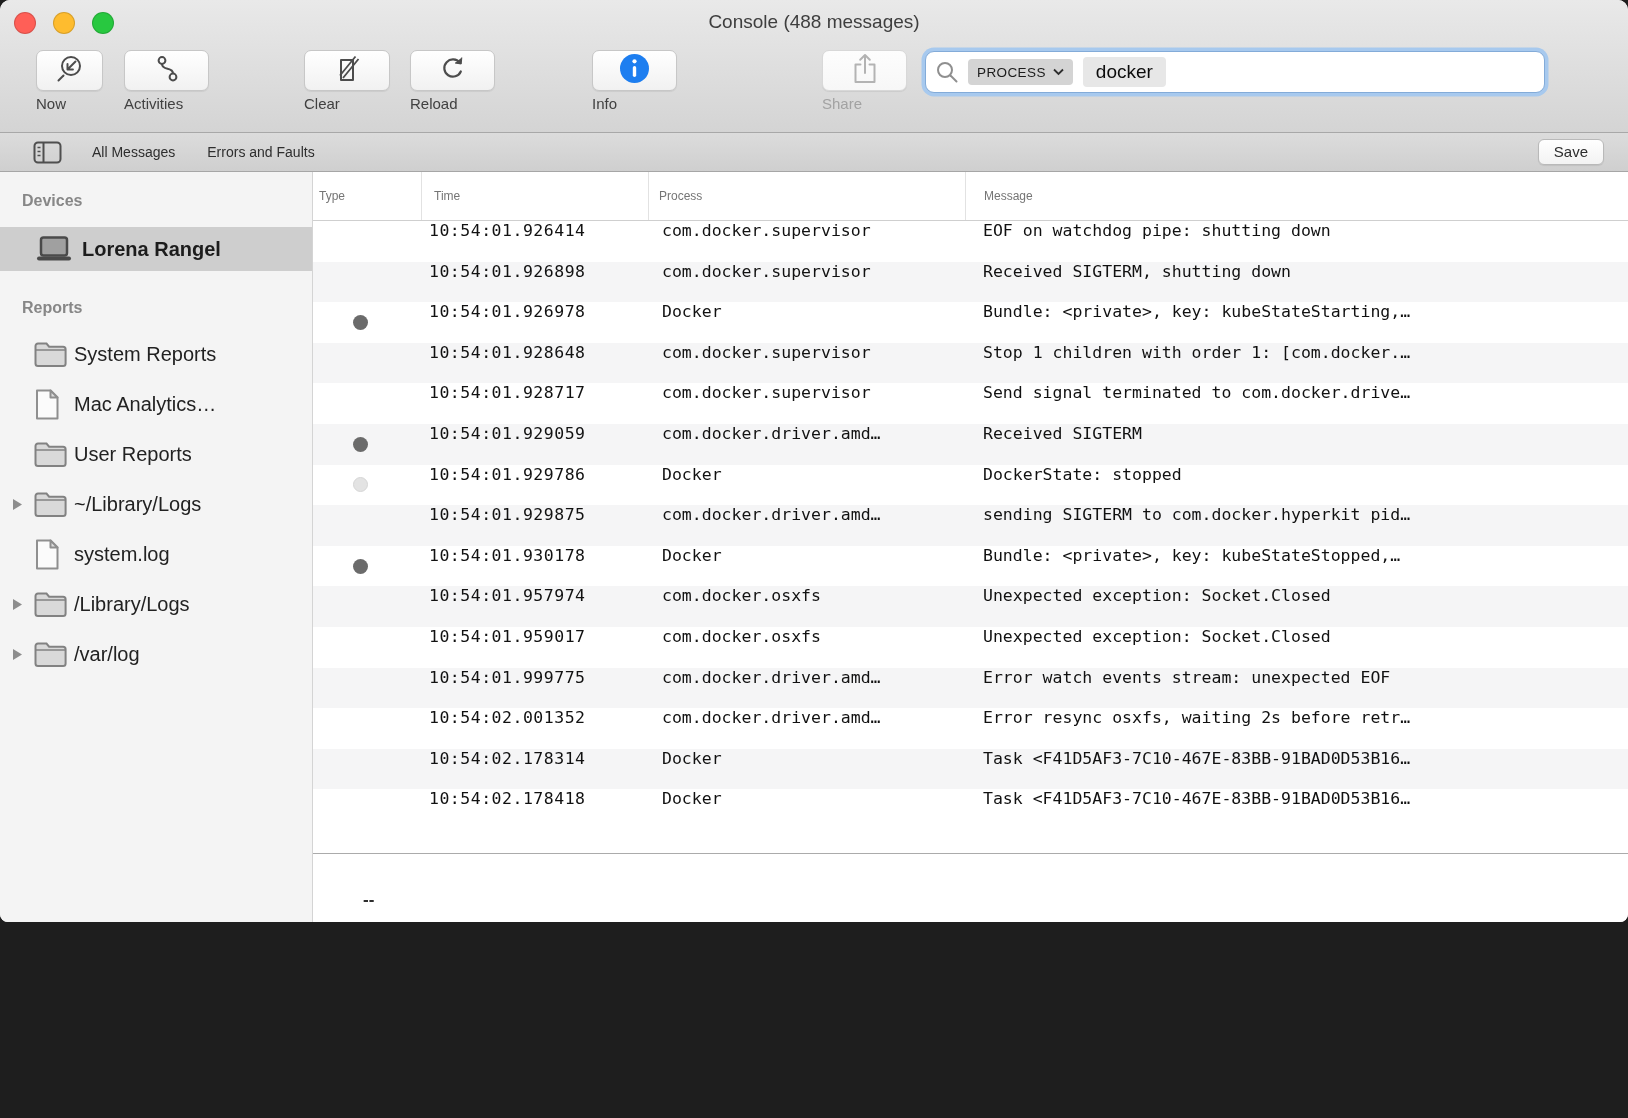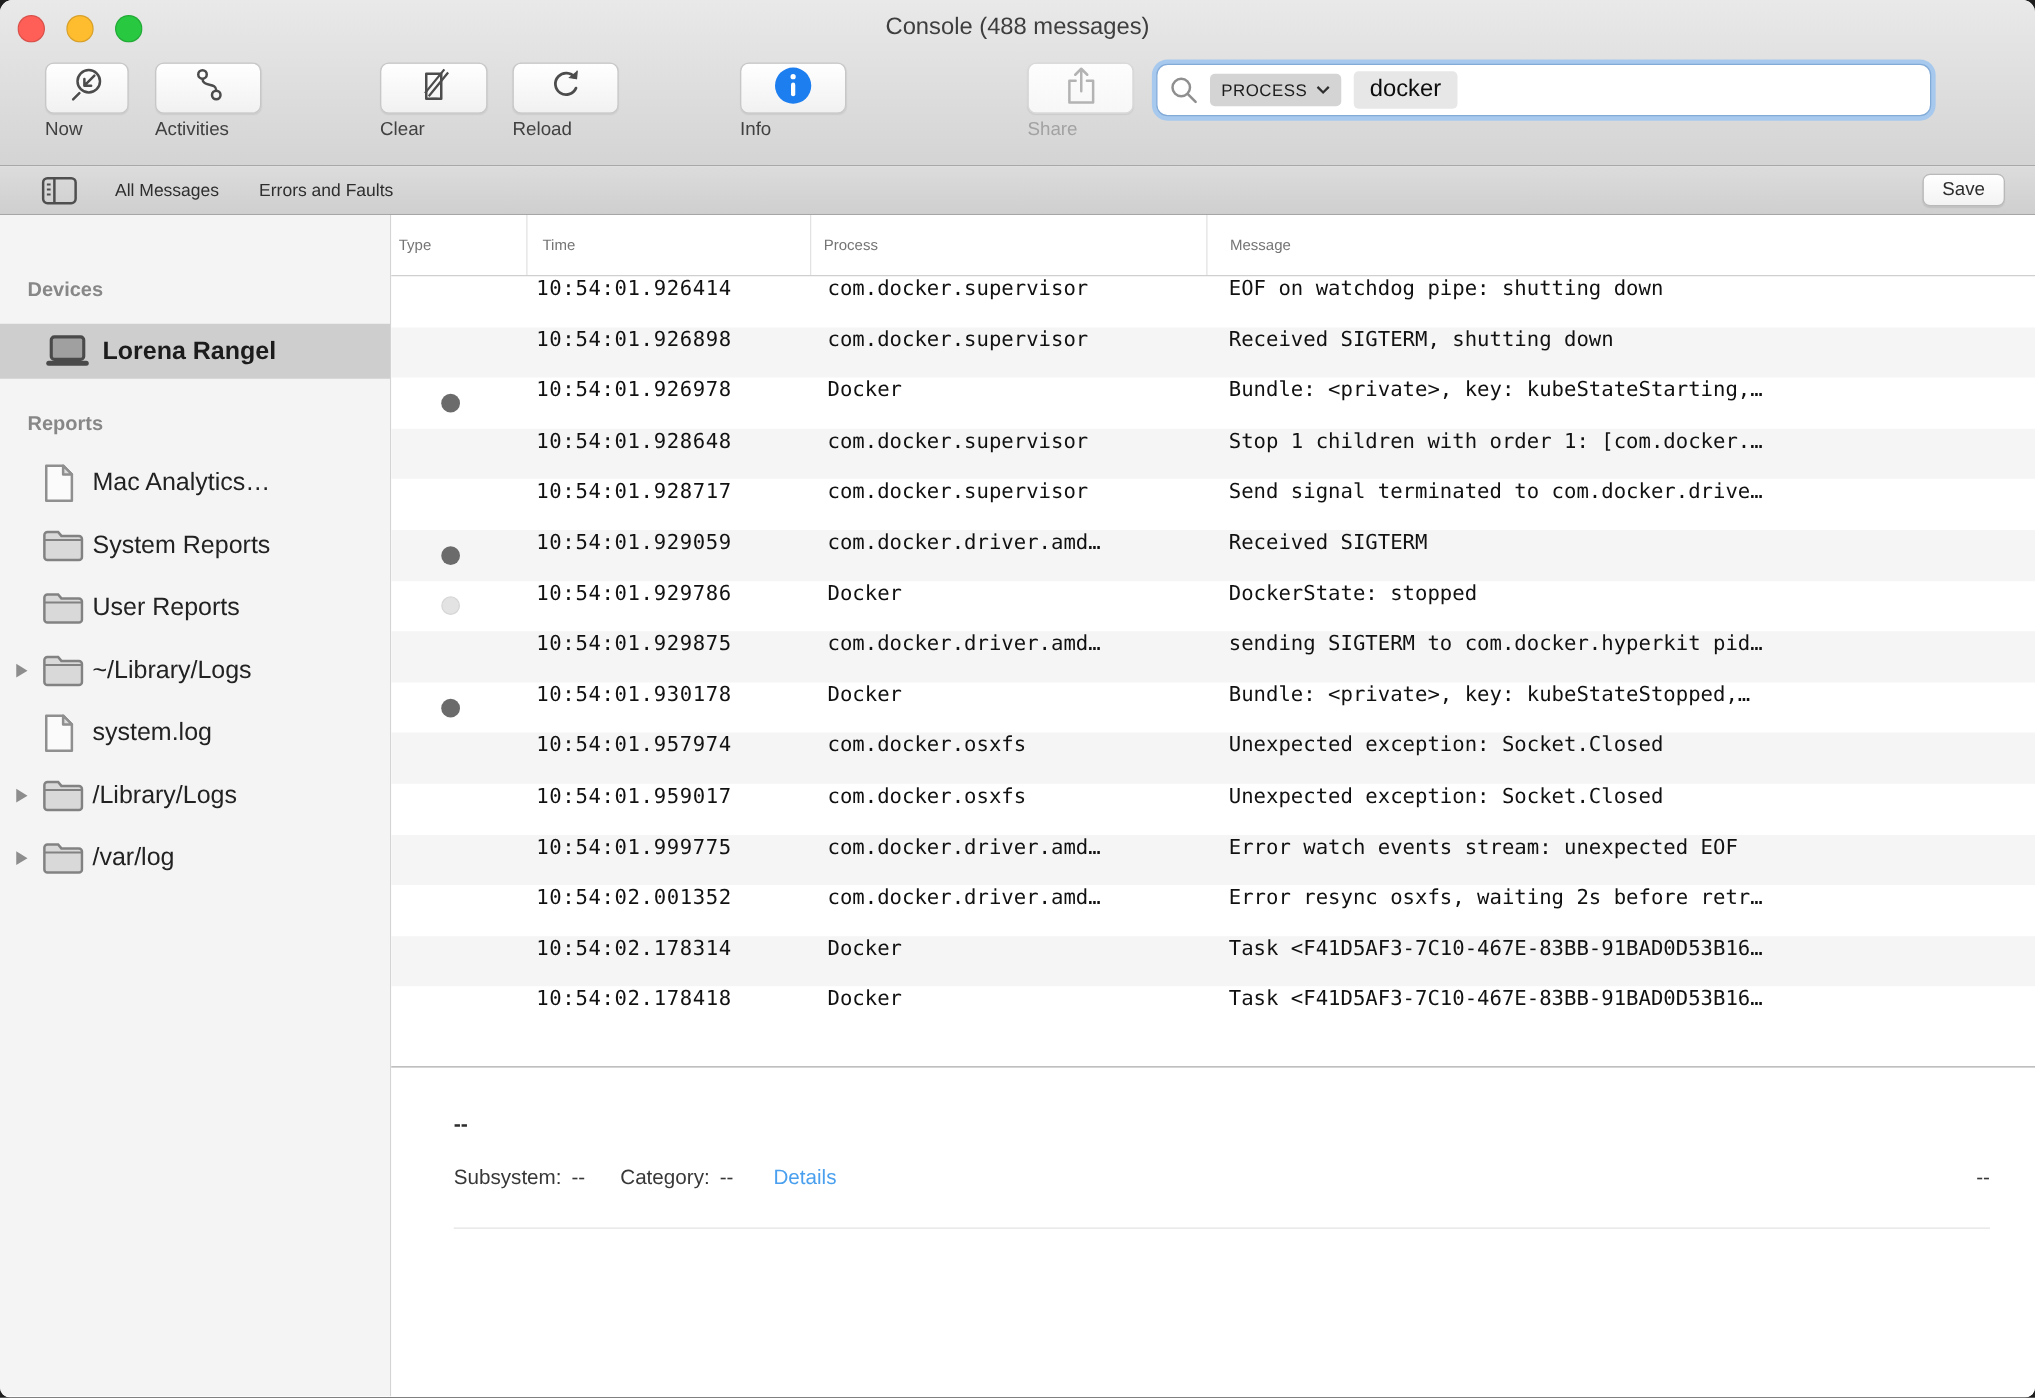--- a/index.html
+++ b/index.html
@@ -1,18 +1,18 @@
 <!DOCTYPE html>
 <html><head>
 <meta charset="utf-8">
 <style>
   * { box-sizing: border-box; margin: 0; padding: 0; }
   html,body { background:#1e1e1e; font-family:"Liberation Sans", sans-serif; }
   .window{
-    width:1628px; height:1118px; position:relative; overflow:hidden;
+    width:1628px; height:922px; position:relative; overflow:hidden;
     border-radius:10px 10px 8px 8px; background:#fff;
   }
   
   .chrome{ background:linear-gradient(#e9e9e9,#d4d4d4); border-bottom:1px solid #a8a8a8; }
   .titlebar{ height:40px; position:relative; }
   .traffic{ position:absolute; left:14px; top:12px; display:flex; gap:17px; }
   .light{ width:22px; height:22px; border-radius:50%; border:1px solid rgba(0,0,0,.15); }
   .light.red{ background:#ff5f57; }
   .light.yellow{ background:#febc2f; }
   .light.green{ background:#28c840; }
@@ -52,21 +52,21 @@
   .toggle{ display:flex; margin-right:30px; }
   .ftab{ font-size:14px; color:#2e2e2e; margin-right:32px; }
   .fspacer{ flex:1; }
   .savebtn{
     background:linear-gradient(#ffffff,#f3f3f3); border:1px solid #b9b9b9; border-radius:6px;
     box-shadow:0 1px 1px rgba(0,0,0,.08); font-size:15px; color:#2d2d2d; padding:3px 15px 4px;
   }
   
   .bodyrow{ display:flex; height:945px; }
   .sidebar{ width:313px; background:#f4f4f4; border-right:1px solid #d4d4d4; padding-top:20px; }
-  .side-heading{ font-size:16px; font-weight:bold; color:#878787; padding-left:22px; height:22px;margin-top:32px; }
+  .side-heading{ font-size:16px; font-weight:bold; color:#878787; padding-left:22px; height:22px; }
   .device-row{ margin-top:13px; height:44px; display:flex; align-items:center; }
   .device-row.selected{ background:#cecece; }
   .device-ic{ margin-left:36px; display:flex; }
   .device-label{ margin-left:10px; font-size:20px; color:#1c1c1c;font-weight:bold; }
   .reports-heading{ margin-top:28px; }
   .side-list{ margin-top:8px; }
   .side-item{ height:50px; display:flex; align-items:center; }
   .tri{ width:22px; margin-left:12px; display:flex; justify-content:flex-start; }
   .side-ic{ width:40px; display:flex; }
   .side-label{ font-size:20px; color:#222; }
@@ -226,36 +226,36 @@
             <rect x="1" y="20.5" width="34" height="4" rx="2" fill="#4a4a4a"></rect>
           </svg>
           </span>
         <span class="device-label">Lorena Rangel</span>
       </div>
       <div class="side-heading reports-heading">Reports</div>
       <div class="side-list">
           <div class="side-item">
             <span class="tri"></span>
             <span class="side-ic">
+              <svg width="33" height="27" viewBox="0 0 33 27">
+                <path d="M1.5 5 a2.5 2.5 0 0 1 2.5-2.5 h8.5 l2.6 3.2 h14 a2.5 2.5 0 0 1 2.5 2.5 V22.5 a2.5 2.5 0 0 1-2.5 2.5 H4 a2.5 2.5 0 0 1-2.5-2.5 Z" fill="#d9d9d9" stroke="#828282" stroke-width="2"></path>
+                <path d="M1.5 9 h30" stroke="#828282" stroke-width="1.5" fill="none"></path>
+              </svg>
+            </span>
+            <span class="side-label">System Reports</span>
+          </div>
+          <div class="side-item">
+            <span class="tri"></span>
+            <span class="side-ic">
               <svg width="27" height="31" viewBox="0 0 27 31">
                 <path d="M3 1.5 h13.5 l7 7 V29.5 H3 Z" fill="#fbfbfb" stroke="#8f8f8f" stroke-width="2" stroke-linejoin="round"></path>
                 <path d="M16.5 1.5 l7 7 h-7 Z" fill="#ddd" stroke="#8f8f8f" stroke-width="2" stroke-linejoin="round"></path>
               </svg>
             </span>
             <span class="side-label">Mac Analytics…</span>
-          </div>
-          <div class="side-item">
-            <span class="tri"></span>
-            <span class="side-ic">
-              <svg width="33" height="27" viewBox="0 0 33 27">
-                <path d="M1.5 5 a2.5 2.5 0 0 1 2.5-2.5 h8.5 l2.6 3.2 h14 a2.5 2.5 0 0 1 2.5 2.5 V22.5 a2.5 2.5 0 0 1-2.5 2.5 H4 a2.5 2.5 0 0 1-2.5-2.5 Z" fill="#d9d9d9" stroke="#828282" stroke-width="2"></path>
-                <path d="M1.5 9 h30" stroke="#828282" stroke-width="1.5" fill="none"></path>
-              </svg>
-            </span>
-            <span class="side-label">System Reports</span>
           </div>
           <div class="side-item">
             <span class="tri"></span>
             <span class="side-ic">
               <svg width="33" height="27" viewBox="0 0 33 27">
                 <path d="M1.5 5 a2.5 2.5 0 0 1 2.5-2.5 h8.5 l2.6 3.2 h14 a2.5 2.5 0 0 1 2.5 2.5 V22.5 a2.5 2.5 0 0 1-2.5 2.5 H4 a2.5 2.5 0 0 1-2.5-2.5 Z" fill="#d9d9d9" stroke="#828282" stroke-width="2"></path>
                 <path d="M1.5 9 h30" stroke="#828282" stroke-width="1.5" fill="none"></path>
               </svg>
             </span>
             <span class="side-label">User Reports</span>

